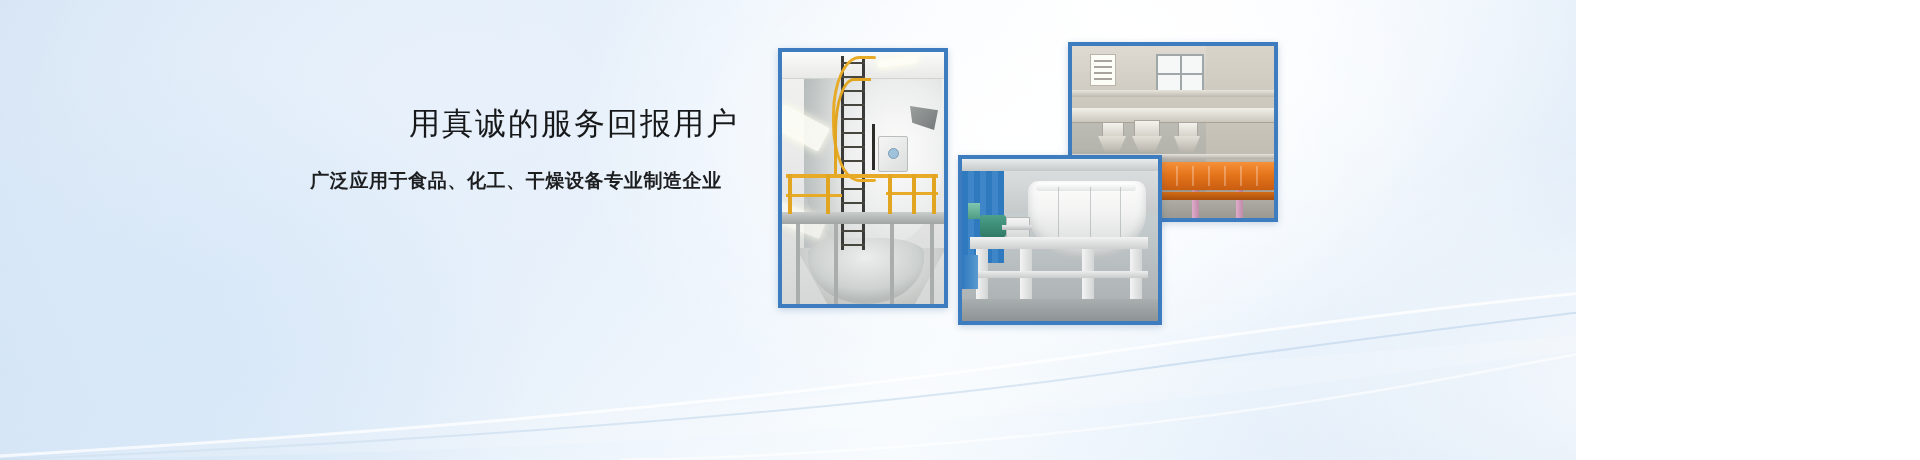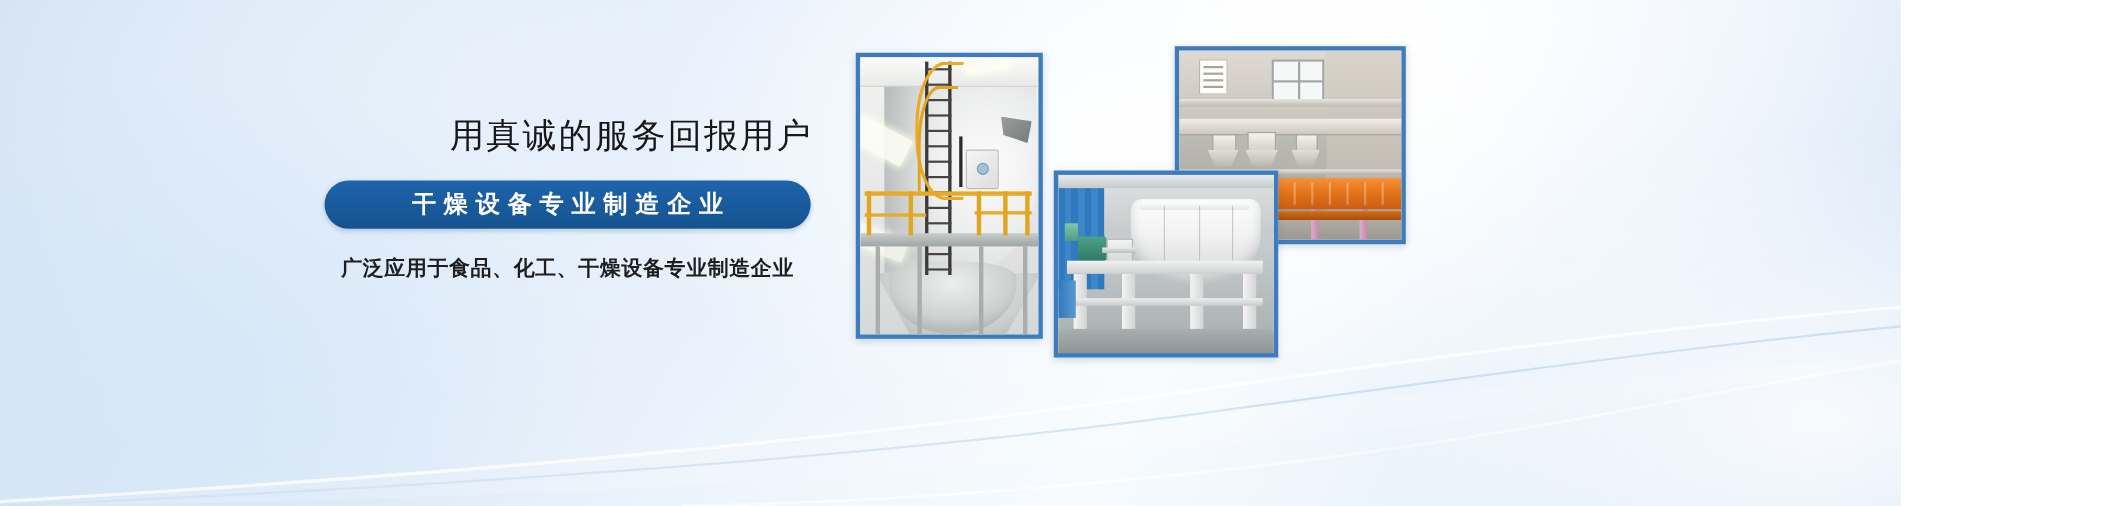--- a/index.html
+++ b/index.html
@@ -1,21 +1,21 @@
 <!DOCTYPE html>
 <html><head>
 <meta charset="utf-8">
 <style>
   html,body{margin:0;padding:0;}
   body{
     width:1920px;height:460px;overflow:hidden;
     font-family:"Liberation Sans","DejaVu Sans",sans-serif;
   }
   #banner{
-    position:relative;width:1728px;height:460px;overflow:hidden;
+    position:relative;width:1576px;height:460px;overflow:hidden;
     background:
       radial-gradient(ellipse 1100px 620px at 28% 18%, #e8f1fb 0%, rgba(232,241,251,0) 62%),
       radial-gradient(ellipse 900px 520px at 72% 8%, #ffffff 0%, rgba(255,255,255,0) 60%),
       linear-gradient(118deg,#cfe0f2 0%,#dbe9f7 22%,#eef5fc 46%,#f7fbfe 62%,#e9f2fb 80%,#d7e6f5 100%);
   }
   
   .bloom{position:absolute;border-radius:50%;pointer-events:none;}
   .bloom.b1{left:560px;top:-180px;width:900px;height:620px;
     background:radial-gradient(ellipse at center,rgba(255,255,255,.95) 0%,rgba(255,255,255,0) 68%);}
   .bloom.b2{left:-220px;top:60px;width:760px;height:560px;
@@ -218,23 +218,20 @@
   <svg class="swoosh" viewBox="0 0 1920 200" preserveAspectRatio="none">
     <path d="M0,196 C300,178 700,150 1080,96 C1400,50 1680,18 1920,6" fill="none" stroke="#ffffff" stroke-width="3" opacity="0.75"></path>
     <path d="M0,200 C320,186 760,162 1120,112 C1440,68 1700,34 1920,22" fill="none" stroke="#c9dcef" stroke-width="2" opacity="0.85"></path>
     <path d="M620,200 C860,196 1180,168 1450,118 C1650,80 1810,52 1920,40" fill="none" stroke="#ffffff" stroke-width="2.5" opacity="0.6"></path>
     <path d="M0,200 C420,196 860,176 1260,130 C1560,94 1790,62 1920,48" fill="#ffffff" opacity="0.18"></path>
   </svg>
 
   <div class="text-block">
     <h1 class="headline">用真诚的服务回报用户</h1>
 
-    <div class="pill">
-      <span class="pill-label">干燥设备专业制造企业</span>
-    </div>
 
     <div class="subtitle">广泛应用于食品、化工、干燥设备专业制造企业</div>
   </div>
 
   <div class="photo" id="photo-dryer">
     <div class="inner">
       <div class="tank"></div>
       <div class="tank-shade"></div>
       <div class="cone"></div>
       <div class="bag"></div>

